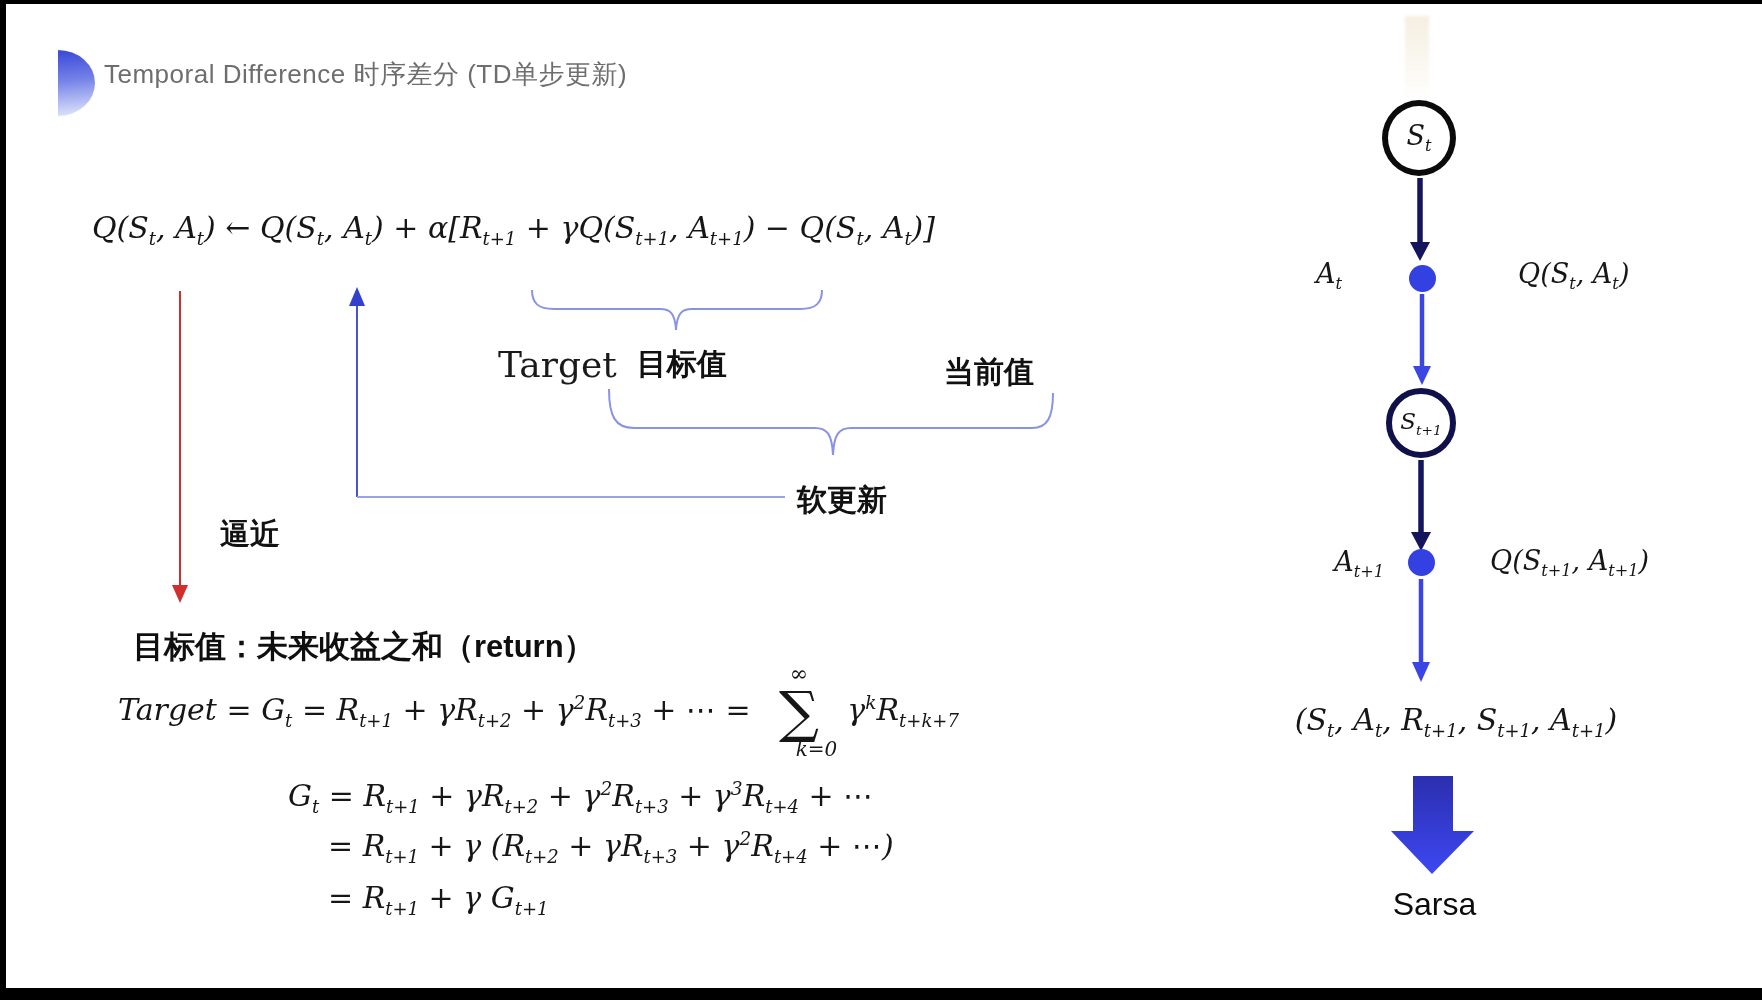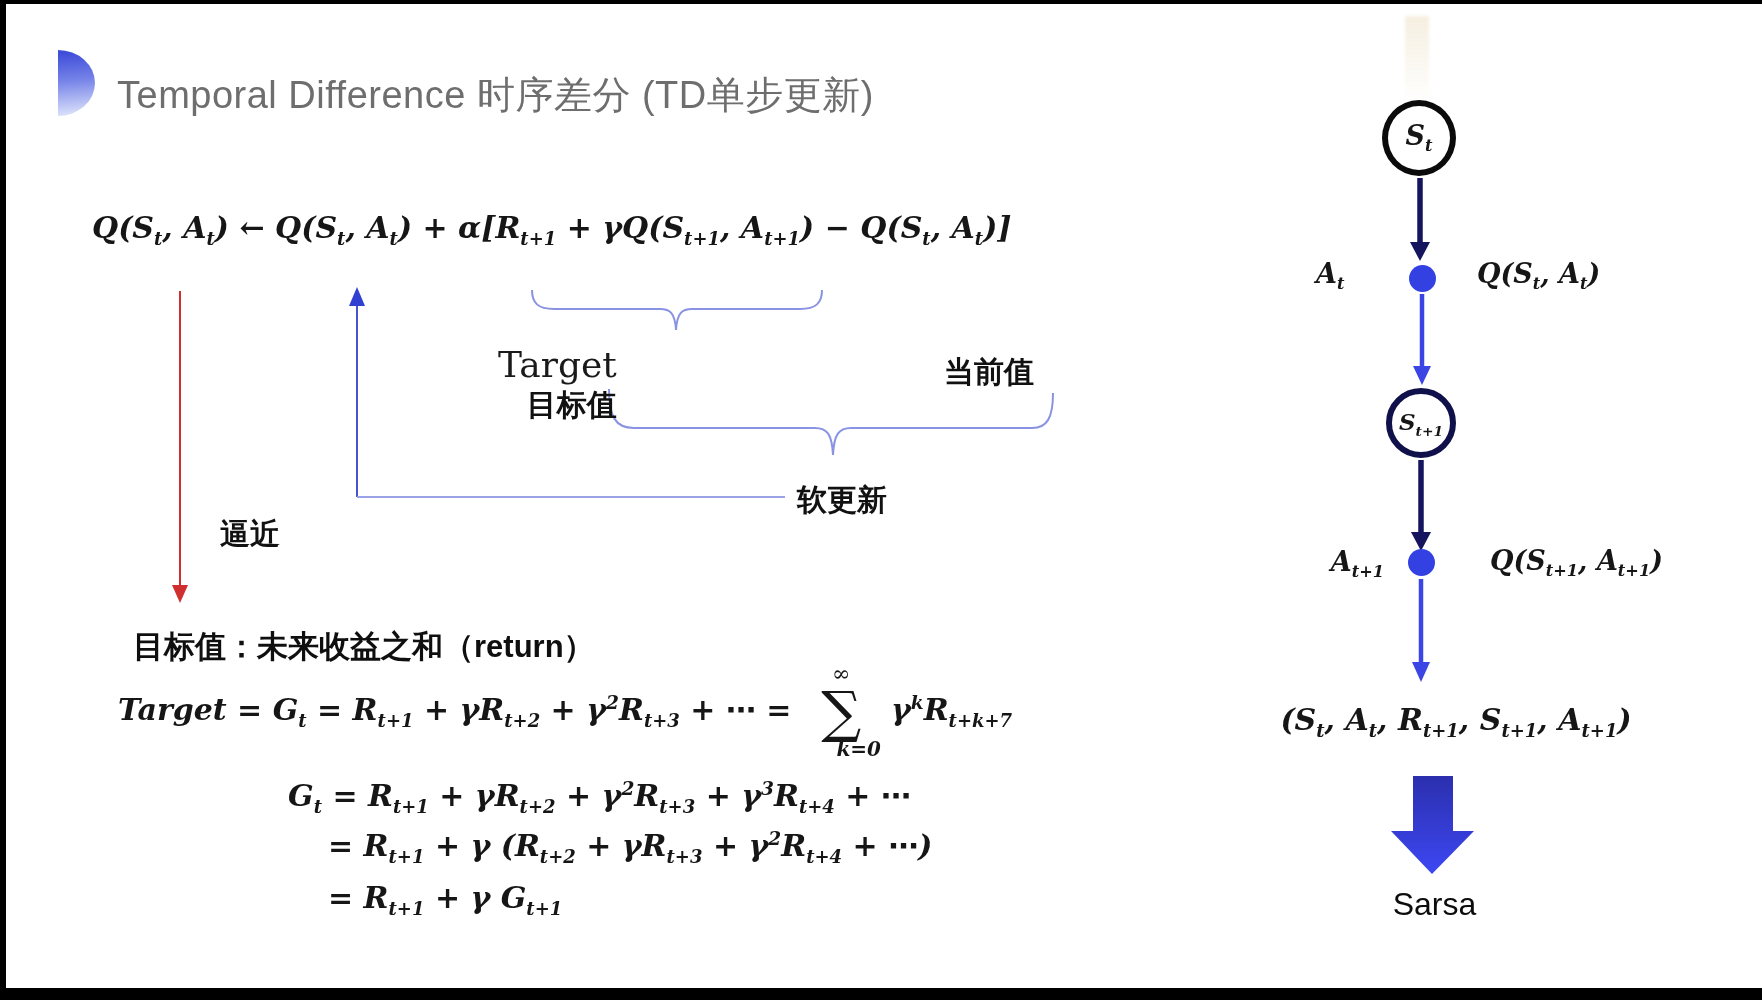--- a/index.html
+++ b/index.html
@@ -13,49 +13,48 @@
   .bar-top    { left:0; top:0; width:1762px; height:4px; }
   .bar-left   { left:0; top:0; width:6px; height:1000px; }
   .bar-bottom { left:0; top:988px; width:1762px; height:12px; }
 
   .bullet {
     position:absolute; left:58px; top:50px; width:37px; height:66px;
     border-radius:0 100% 100% 0 / 0 50% 50% 0;
     background:linear-gradient(175deg, var(--c-bullet_blue,#3f4ed9) 5%, #7582e8 45%, #d9e0fa 95%);
   }
   .title {
-    position:absolute; left:104px; top:57px; margin:13px;
-    font-size:38px; font-weight:400; letter-spacing:0.5px;
+    position:absolute; left:104px; top:57px; margin:0;
+    font-size:26px; font-weight:400; letter-spacing:0.5px;
     color:var(--c-title_gray,#6e6e6e); white-space:nowrap;
   }
 
   .math {
     font-family:"DejaVu Serif","DejaVu Sans",serif;
     font-style:italic; color:var(--c-math_black,#161616);
     white-space:nowrap;
-    font-weight:bold;
   }
   .math sub { font-size:0.60em; }
   .math sup { font-size:0.62em; }
 
   .main-eq { position:absolute; left:92px; top:196px; font-size:30px;margin-top:14px; }
 
   svg.overlay { position:absolute; left:0; top:0; pointer-events:none; }
   .brace { fill:none; stroke:var(--c-brace_blue,#8a93e3); stroke-width:2; }
   .soft-v { stroke:#4853cf; stroke-width:2; fill:none; }
   .soft-h { stroke:var(--c-soft_line_blue,#9aa2e8); stroke-width:2; fill:none; }
   .soft-head { fill:#3240d2; }
   .red-line { stroke:var(--c-red,#cf2f2f); stroke-width:2; fill:none; }
   .red-head { fill:var(--c-red,#cf2f2f); }
   .navy-line { stroke:var(--c-deep_navy,#15155e); stroke-width:5.5; fill:none; }
   .navy-head { fill:var(--c-deep_navy,#15155e); }
   .blue-line { stroke:var(--c-arrow_blue,#3a45e3); stroke-width:4.5; fill:none; }
   .blue-head { fill:var(--c-arrow_blue,#3a45e3); }
 
-  .target-label { position:absolute; left:498px; top:344px; display:flex; align-items:flex-end;flex-direction:column; }
+  .target-label { position:absolute; left:498px; top:344px; display:flex; align-items:flex-start; }
   .target-latin { font-family:"DejaVu Serif","Liberation Serif",serif; font-size:36px; color:#1a1a1a; }
   .target-cn { font-size:30px; font-weight:600; margin-left:20px; color:#111; }
 
   .cn-label { position:absolute; font-size:30px; font-weight:600; color:#111; white-space:nowrap; }
   .lbl-current  { left:944px; top:352px; }
   .lbl-soft     { left:797px; top:480px; }
   .lbl-approach { left:220px; top:514px; }
 
   .section-heading { position:absolute; left:133px; top:626px; font-size:31px; font-weight:700; color:#0f0f0f; white-space:nowrap; }
 
@@ -80,21 +79,21 @@
     border-radius:50%; display:flex; align-items:center; justify-content:center;
   }
   .circle-1 { left:1382px; top:100px; width:74px; height:76px; border:6px solid #0b0b0b; font-size:27px; }
   .circle-2 { left:1386px; top:388px; width:70px; height:70px; border:6px solid #10104a; font-size:23px; }
   .dot { position:absolute; width:27px; height:27px; border-radius:50%; background:var(--c-dot_blue,#3340e2); }
   .dot-1 { left:1409px; top:265px; }
   .dot-2 { left:1408px; top:549px; }
 
   .dlabel { position:absolute; font-size:27px; }
   .lbl-a1 { left:1316px; top:258px; }
-  .lbl-q1 { left:1477px; top:258px; }
+  .lbl-q1 { left:1518px; top:258px; }
   .lbl-a2 { left:1304px; top:546px; width:80px; text-align:right; }
   .lbl-q2 { left:1490px; top:545px; }
   .tuple  { left:1262px; top:702px; width:388px; text-align:center; font-size:30px; }
   .sarsa  { position:absolute; left:1362px; top:886px; width:145px; text-align:center;
             font-size:32px; font-weight:500; color:#0c0c0c; }
 </style>
 </head>
 <body>
 
 <div id="canvas">

